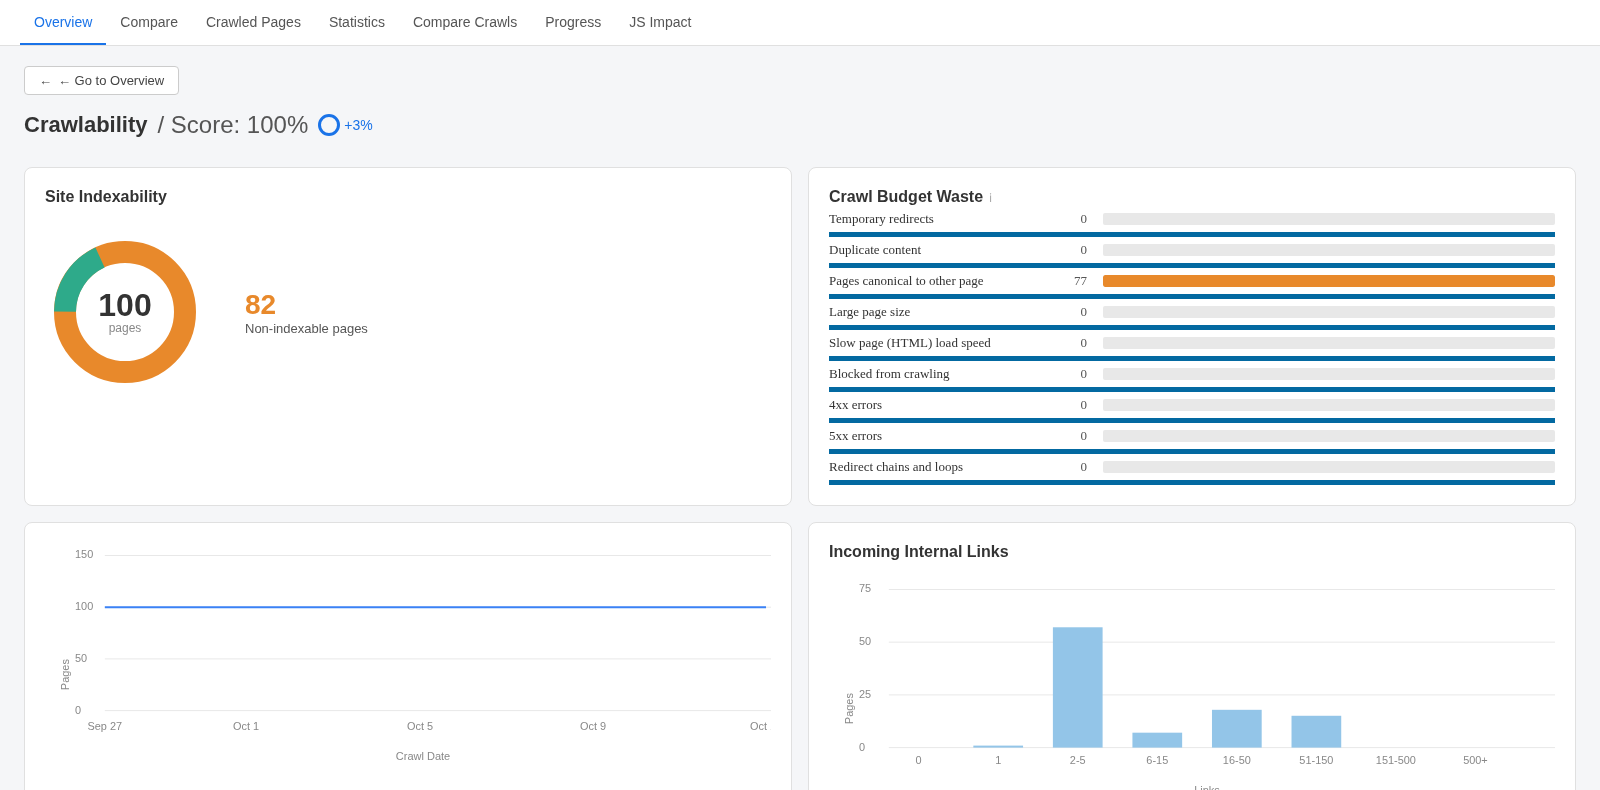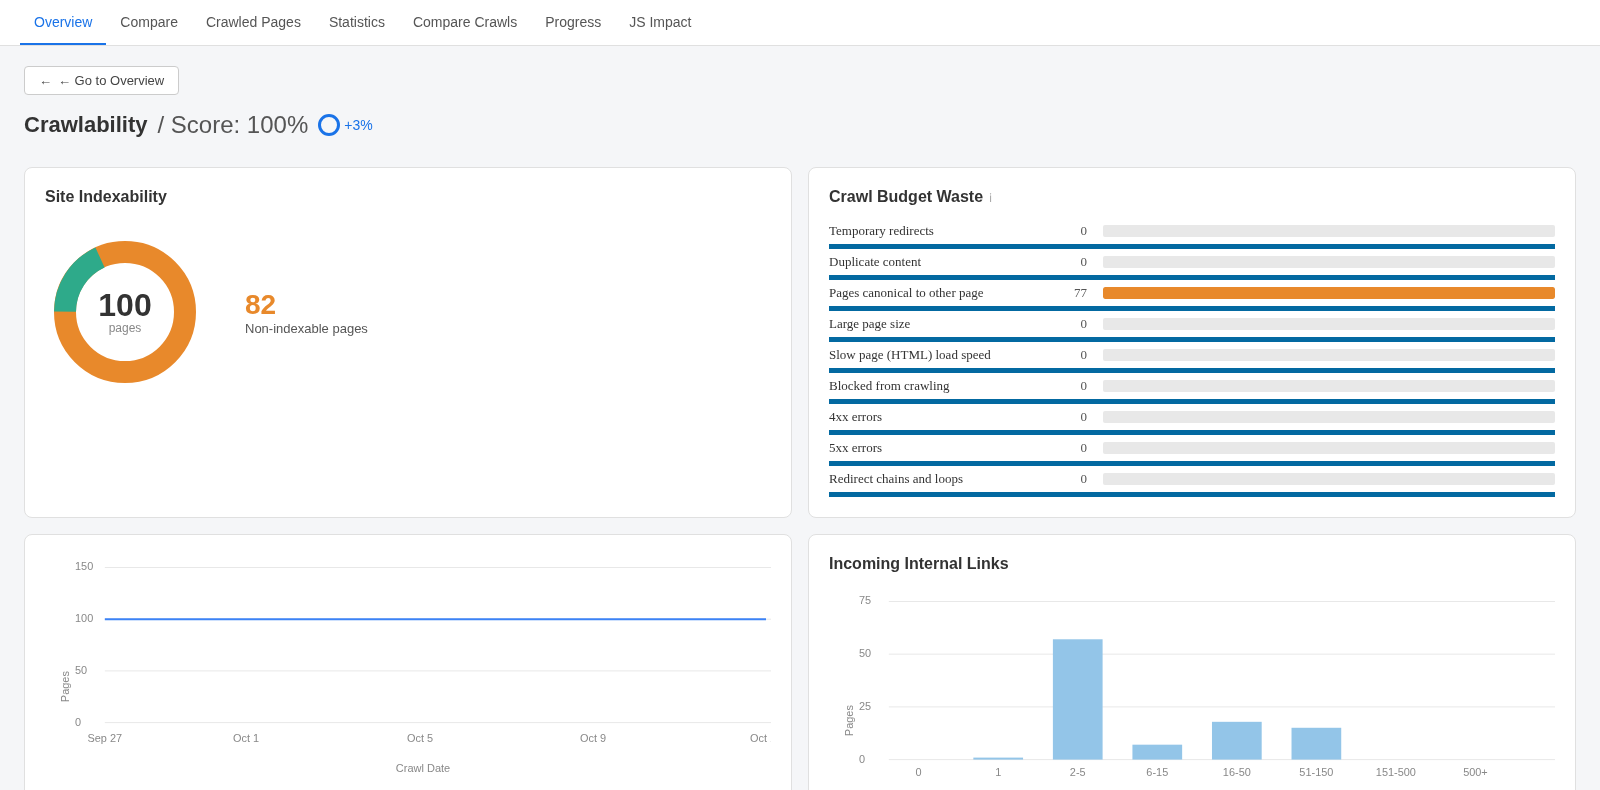--- a/index.html
+++ b/index.html
@@ -108,21 +108,21 @@
         <div class="stats-col">
           <div>
             <div class="stat-val orange">82</div>
             <div class="stat-desc">Non-indexable pages</div>
           </div>
         </div>
       </div>
     </div>
 
     <div class="card">
-      <div style="display:flex; align-items:center; gap:6px; margin-bottom:12px;">
+      <div style="display:flex; align-items:center; gap:6px; ">
         <span class="card-title" style="margin-bottom:0">Crawl Budget Waste</span>
         <span class="info-icon">ℹ</span>
       </div>
       <div id="budget-rows-container">
           <div class="budget-row">
       <span class="budget-label">Temporary redirects</span>
       <span class="budget-count">0</span>
       <div class="budget-bar-container">
         <div class="budget-bar-fill" style="width:0%"></div>
       </div>

